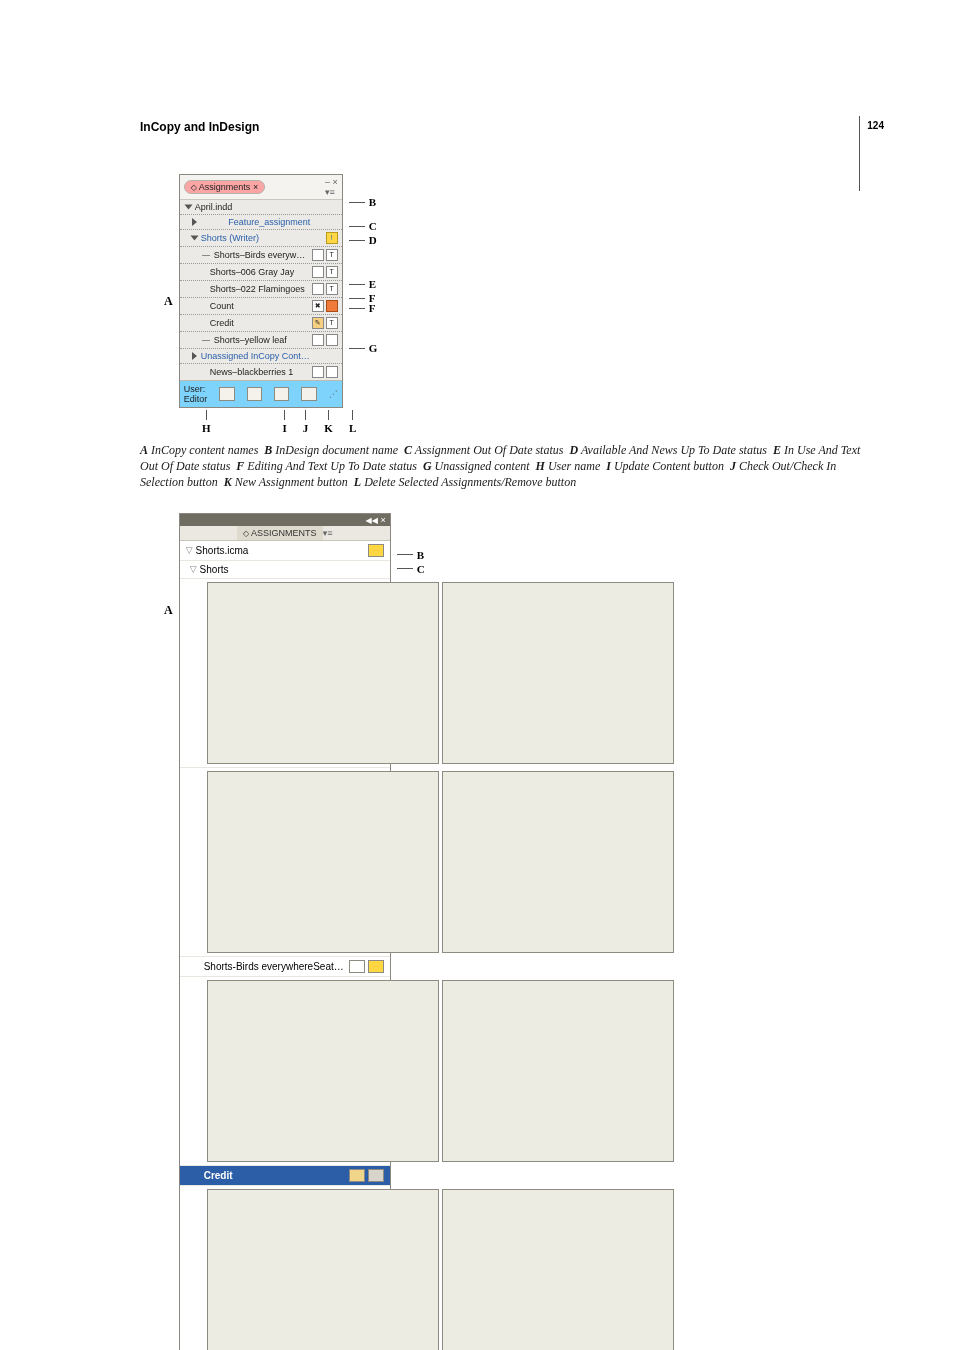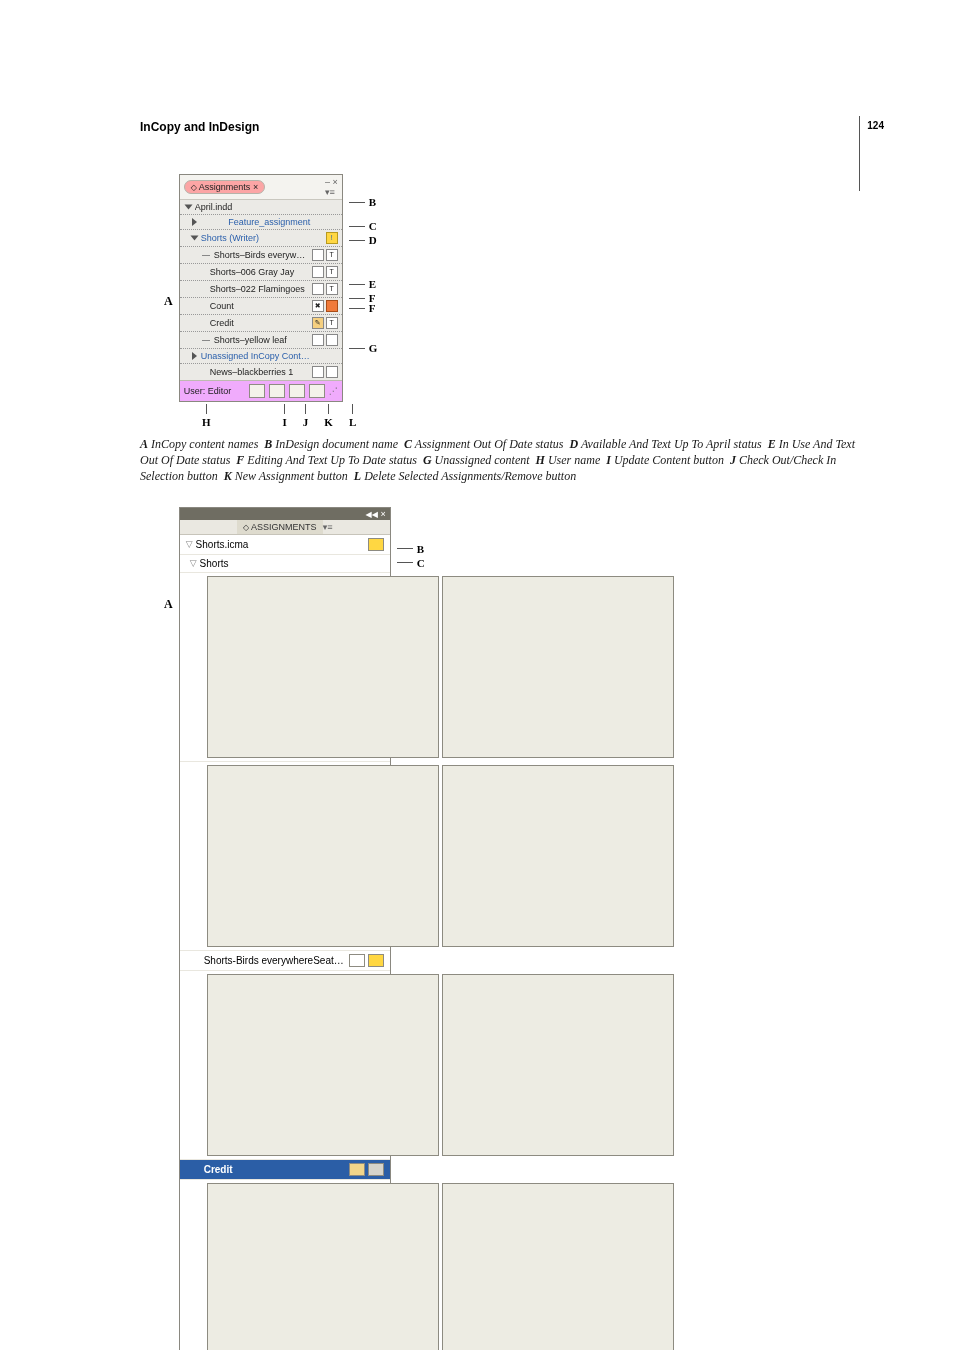--- a/index.html
+++ b/index.html
@@ -81,23 +81,23 @@
   .tri.open{ transform: rotate(90deg); }
   .bar { display:inline-block; width:8px; border-bottom:1px solid #888; margin-right:4px;}
   .txt { flex:1; white-space:nowrap; overflow:hidden; text-overflow:ellipsis; }
   .ic { width:10px;height:10px;display:inline-block;margin-left:2px;border:1px solid #888;background:#fff;font-size:7px;line-height:9px;text-align:center;}
   .ic.y { background:#ffd742; border-color:#b89a1f;}
   .ic.r { background:#f07a3a; border-color:#a94d18;}
   .ic.pen { background:#f6d080;}
   .ic.x { background:#fff;}
   .footer1 {
     display:flex; align-items:center;
-    background:#f0abfc; border-top:1px solid #bdbab0;
+    background:#7dd3fc; border-top:1px solid #bdbab0;
     padding:3px 4px;
-    gap:4px;
+    gap:12px;
   }
   .footer1 .user { flex:1; font-size:9px; }
   .fbtn { width:14px;height:12px;border:1px solid #8f8c82;background:#f4f2ea;display:inline-block;}
   .callouts-right { margin-left:6px; font-family: Georgia, serif; font-size:11px; }
   .callouts-right div { display:flex; align-items:center; }
   .lead { display:inline-block;border-top:1px solid #555;width:16px;margin-right:4px;}
 
   .bottom-lines1 {
     margin-left: 38px;
     margin-top: 2px;
@@ -285,21 +285,21 @@
       </tr>
           </tbody>
         </table>
     </div>
   </div>
 
   <div class="caption">
     <b>A</b> <span>InCopy content names</span>&nbsp;
     <b>B</b> <span>InDesign document name</span>&nbsp;
     <b>C</b> <span>Assignment Out Of Date status</span>&nbsp;
-    <b>D</b> <span>Available And Text Up To April status</span>&nbsp;
+    <b>D</b> <span>Available And News Up To Date status</span>&nbsp;
     <b>E</b> <span>In Use And Text Out Of Date status</span>&nbsp;
     <b>F</b> <span>Editing And Text Up To Date status</span>&nbsp;
     <b>G</b> <span>Unassigned content</span>&nbsp;
     <b>H</b> <span>User name</span>&nbsp;
     <b>I</b> <span>Update Content button</span>&nbsp;
     <b>J</b> <span>Check Out/Check In Selection button</span>&nbsp;
     <b>K</b> <span>New Assignment button</span>&nbsp;
     <b>L</b> <span>Delete Selected Assignments/Remove button</span>
   </div>
 

